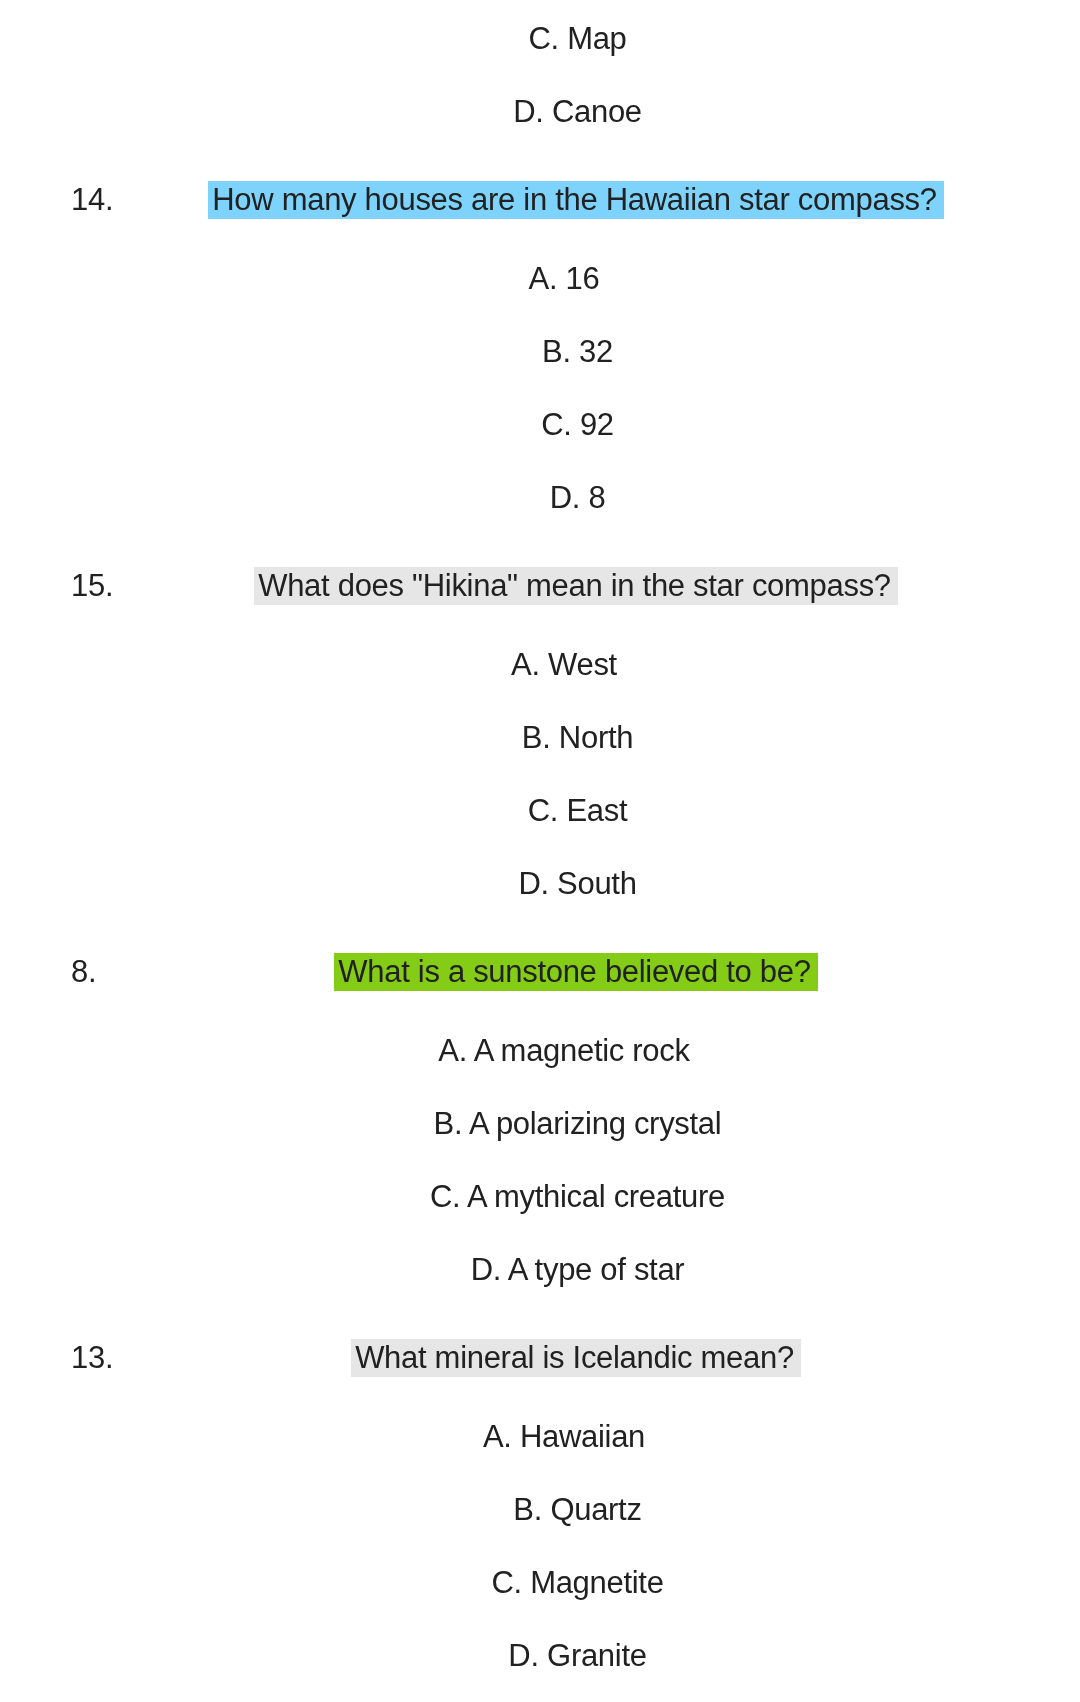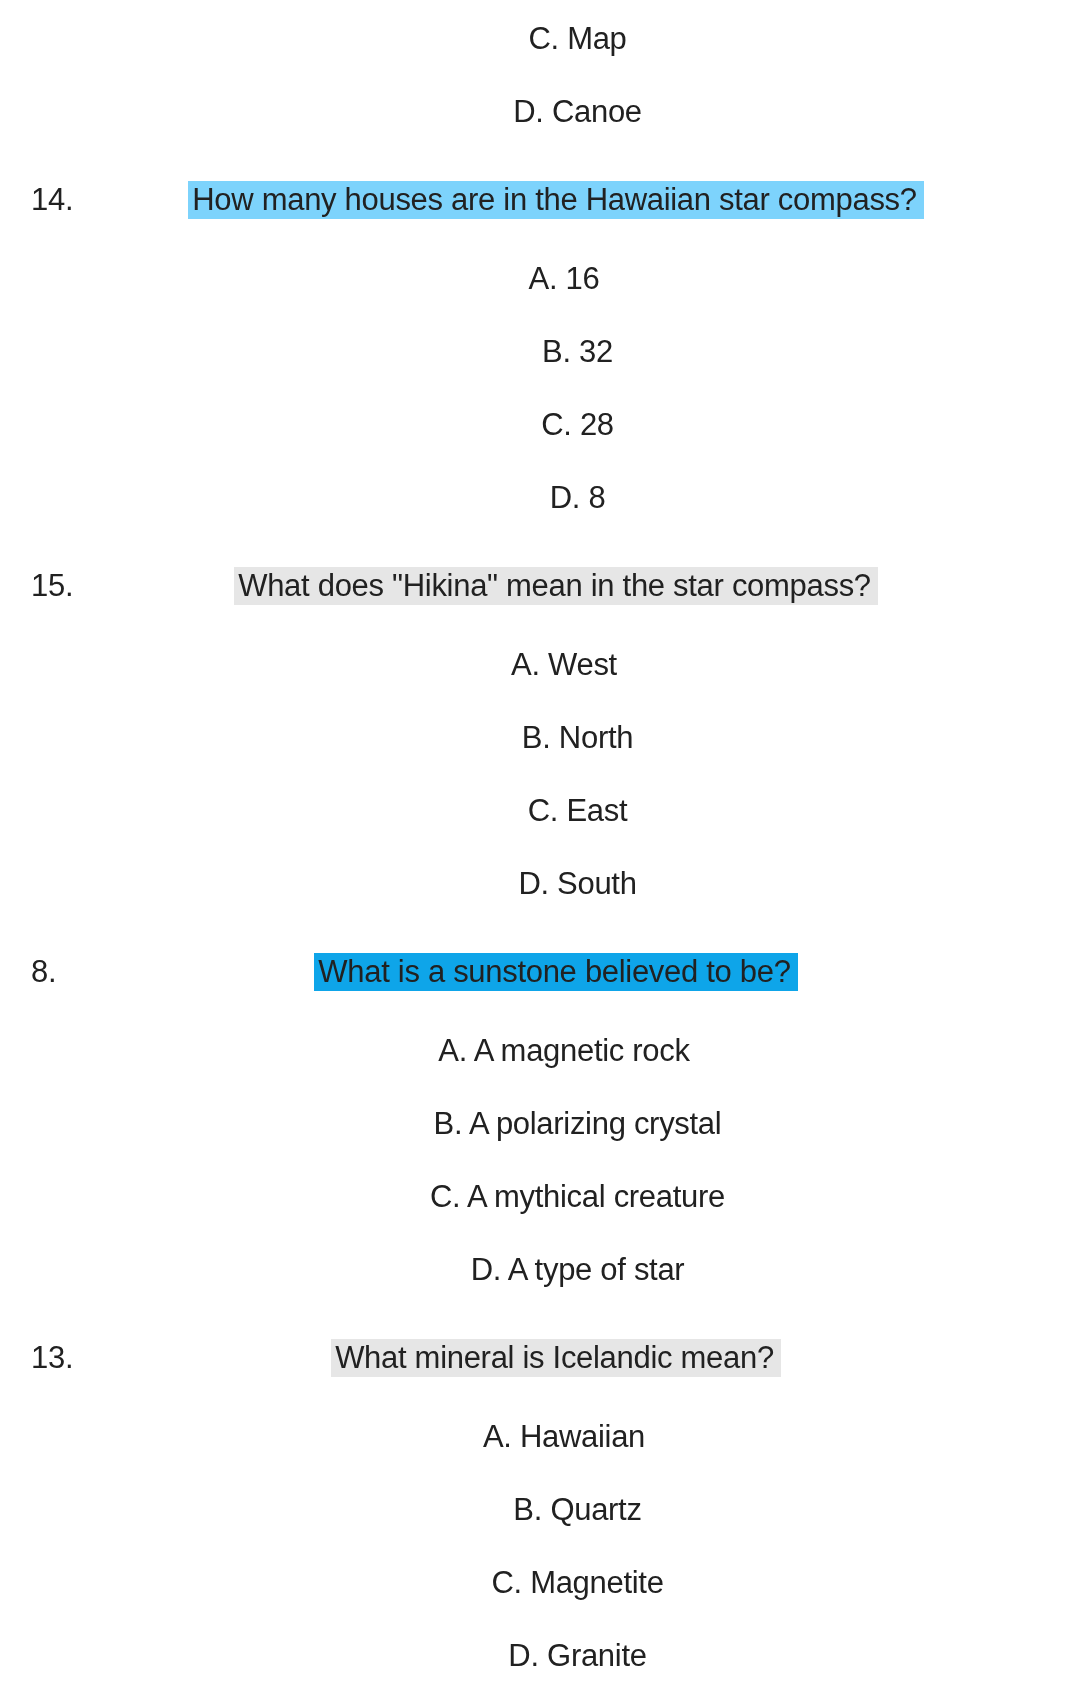--- a/index.html
+++ b/index.html
@@ -36,20 +36,21 @@
   }
   .opt.after-q {
     margin-top: 41px;
     padding-left: 48px;
   }
   
   .q {
     position: relative;
     padding-left: 32px;
     margin-top: 50px;
+    margin-left: 40px;
   }
   .q-num {
     position: absolute;
     left: 31px;
     top: 0;
     line-height: 38px;
   }
   .q-text {
     display: inline-block;
     height: 38px;
@@ -78,21 +79,21 @@
   <div class="row opt after-q">
     <span>A.</span>
     <span>16</span>
   </div>
   <div class="row opt">
     <span>B.</span>
     <span>32</span>
   </div>
   <div class="row opt">
     <span>C.</span>
-    <span>28</span>
+    <span>92</span>
   </div>
   <div class="row opt">
     <span>D.</span>
     <span>8</span>
   </div>
 
   <div class="row q">
     <span class="q-num">15.</span>
     <span class="q-text hl" style="background: rgb(230, 230, 230);">What does "Hikina" mean in the star compass?</span>
   </div>
@@ -108,21 +109,21 @@
     <span>C.</span>
     <span>East</span>
   </div>
   <div class="row opt">
     <span>D.</span>
     <span>South</span>
   </div>
 
   <div class="row q">
     <span class="q-num">8.</span>
-    <span class="q-text hl" style="background: #0ea5e9;">What is a sunstone believed to be?</span>
+    <span class="q-text hl" style="background: #84cc16;">What is a sunstone believed to be?</span>
   </div>
   <div class="row opt after-q">
     <span>A.</span>
     <span>A magnetic rock</span>
   </div>
   <div class="row opt">
     <span>B.</span>
     <span>A polarizing crystal</span>
   </div>
   <div class="row opt">

